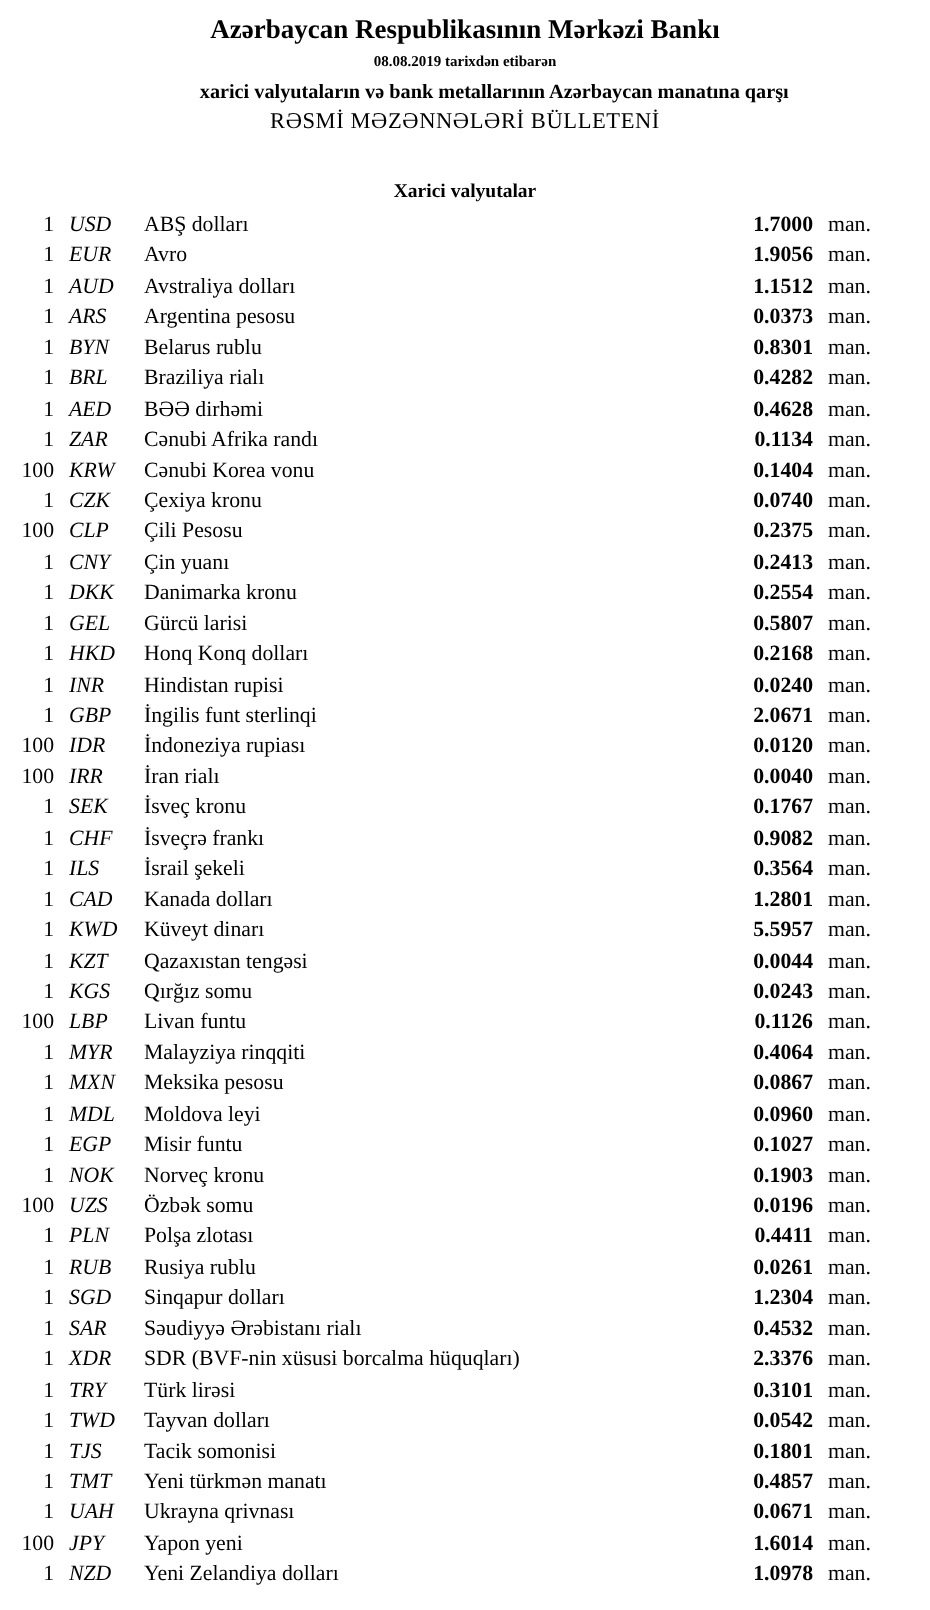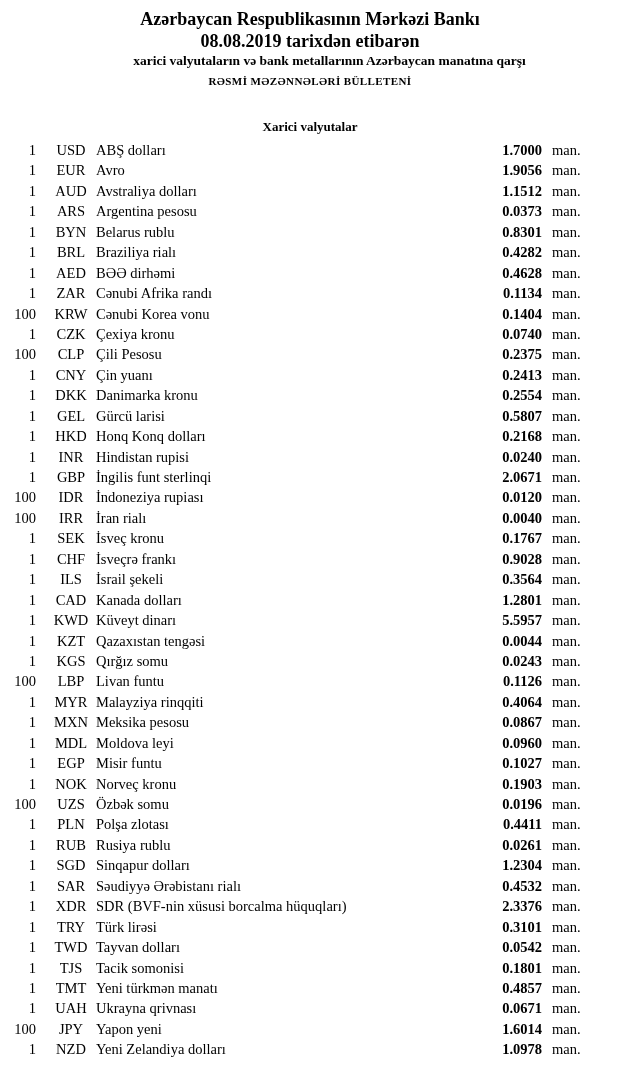--- a/index.html
+++ b/index.html
@@ -17,33 +17,33 @@
     padding-top: 6px;
     overflow: hidden;
   }
   .header { text-align: center; }
   .title {
     font-size: 18px;
     font-weight: bold;
     line-height: 26px;
   }
   .date-line {
-    font-size: 18px;
+    font-size: 10px;
     font-weight: bold;
     line-height: 19px;
   }
   .subtitle {
     font-size: 13.5px;
     font-weight: bold;
     line-height: 19px;
     margin-left: 39px;
   }
   .bulletin {
-    font-size: 11px;
-    font-weight: bold;
+    font-size: 15px;
+    font-weight: normal;
     line-height: 23px;
     letter-spacing: 0.4px;
   }
   .section-title {
     text-align: center;
     font-size: 13px;
     font-weight: bold;
     margin-top: 26px;
     margin-bottom: 5px;
   }
@@ -53,21 +53,21 @@
   }
   .row {
     display: grid;
     grid-template-columns: 36px 10px 50px 1fr 88px 10px 38px;
     align-items: baseline;
     font-size: 14.5px;
     line-height: 20.45px;
     height: 20.45px;
   }
   .qty   { text-align: right; }
-  .code  { grid-column: 3; text-align: center; }
+  .code  { grid-column: 3; text-align: left; font-style: italic; }
   .name  { grid-column: 4; text-align: left; white-space: nowrap; overflow: hidden; }
   .rate  { grid-column: 5; text-align: right; font-weight: bold; }
   .unit  { grid-column: 7; text-align: left; }
 </style>
 </head>
 <body>
 
 <div class="page">
   <div class="header">
     <div class="title">Azərbaycan Respublikasının Mərkəzi Bankı</div>
@@ -216,21 +216,21 @@
         <span class="qty">1</span>
         <span class="code">SEK</span>
         <span class="name">İsveç kronu</span>
         <span class="rate">0.1767</span>
         <span class="unit">man.</span>
       </div>
       <div class="row">
         <span class="qty">1</span>
         <span class="code">CHF</span>
         <span class="name">İsveçrə frankı</span>
-        <span class="rate">0.9028</span>
+        <span class="rate">0.9082</span>
         <span class="unit">man.</span>
       </div>
       <div class="row">
         <span class="qty">1</span>
         <span class="code">ILS</span>
         <span class="name">İsrail şekeli</span>
         <span class="rate">0.3564</span>
         <span class="unit">man.</span>
       </div>
       <div class="row">

